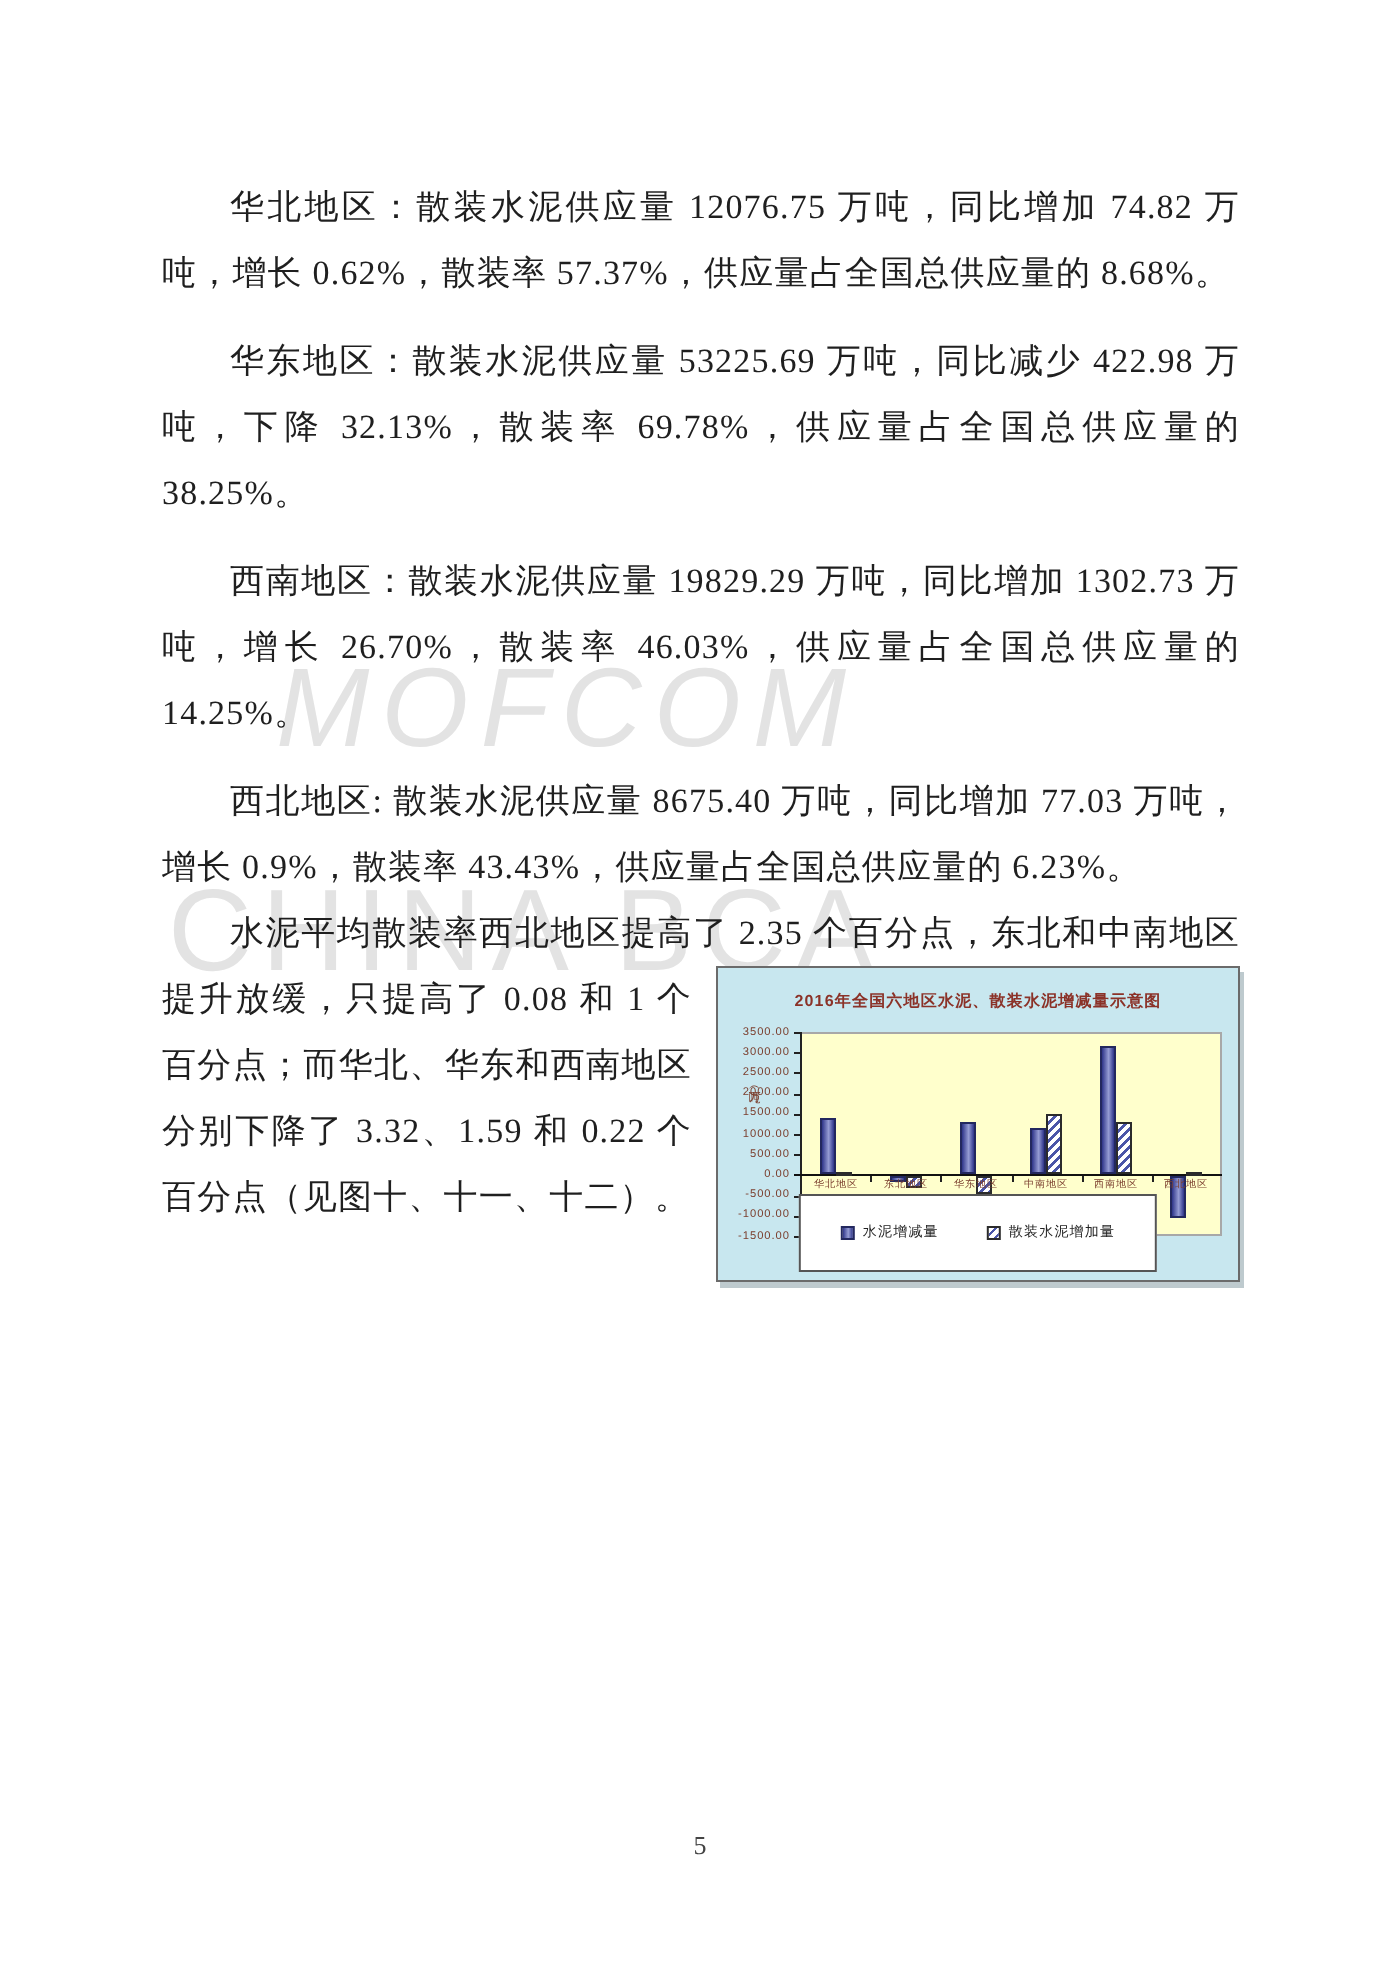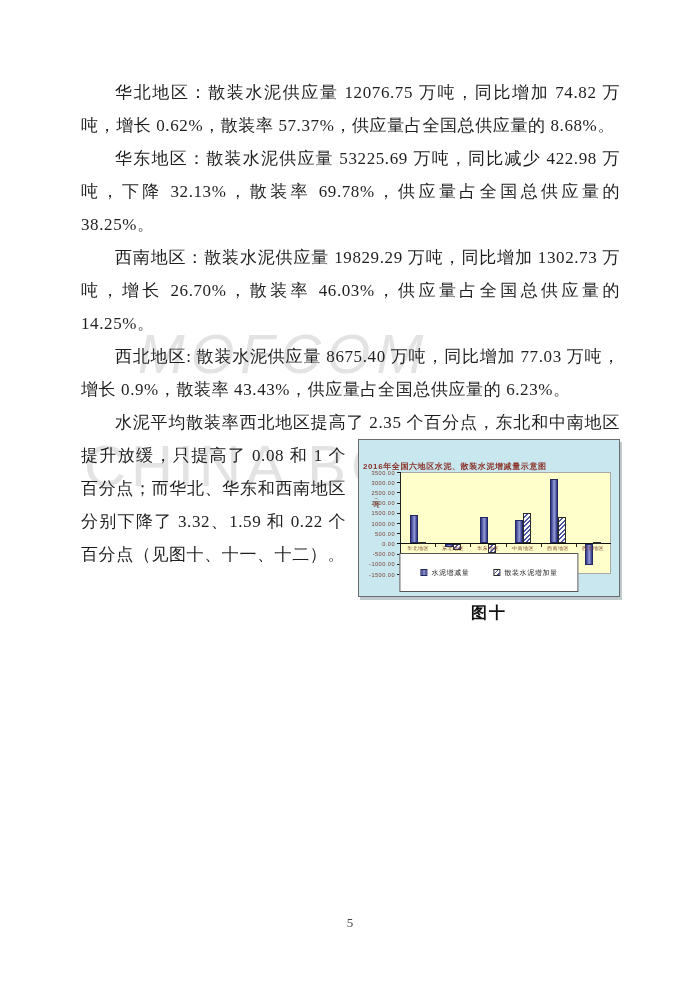--- a/index.html
+++ b/index.html
@@ -9,30 +9,30 @@
   .watermark div{position:absolute;color:#e3e3e3;
         font-family:"Liberation Sans","DejaVu Sans",sans-serif;
         white-space:nowrap;z-index:1;user-select:none;}
   .wm1{left:138px;top:321px;font-size:56px;letter-spacing:6px;font-style:italic;}
   .wm2{left:84px;top:432px;font-size:58px;letter-spacing:5px;}
   
   .content{position:absolute;left:81px;top:76px;width:539px;z-index:2;
         font-size:17px;line-height:33px;letter-spacing:0.6px;color:#1f1f1f;
         text-align:justify;}
   .para{margin:0;padding:0;}
-  .indent{text-indent:2em;}
+  .indent{text-indent:2em;margin-top:11px;}
   .para-with-figure{margin:0;text-indent:2em;}
   .fig-spacer{float:right;width:1px;height:33px;margin-right:-1px;}
   .figure-float{float:right;clear:right;width:274px;padding-left:12px;box-sizing:border-box;text-indent:0;}
   
   .chart-box{position:relative;width:262px;height:158px;background:#c8e7ef;
         border:1px solid #6b6b6b;box-sizing:border-box;
         box-shadow:2px 3px 0 rgba(125,150,158,0.5);
         font-family:"Liberation Sans","DejaVu Sans",sans-serif;}
-  .chart-title{position:absolute;top:10px;left:4px;right:4px;
+  .chart-title{position:absolute;top:0;left:4px;right:4px;text-align:center;
         font-size:8px;font-weight:bold;color:#8b3228;z-index:3;}
   .chart-ylabel{position:absolute;left:1px;top:56px;writing-mode:vertical-rl;
         font-size:7px;transform:scale(0.85);color:#7b3f2e;z-index:3;}
   .plot{position:absolute;left:41px;top:32px;width:211px;height:102px;
         background:#ffffcc;border:1px solid #a8a8a8;box-sizing:border-box;}
   .ytick-label{position:absolute;width:36px;text-align:right;font-size:7px;line-height:7px;
         transform:scale(0.8);transform-origin:right center;color:#7b3f2e;}
   .xcat-label{position:absolute;text-align:center;font-size:7px;line-height:7px;
         transform:scale(0.72);transform-origin:center top;color:#7b3f2e;white-space:nowrap;}
   .bar{position:absolute;box-sizing:border-box;}
@@ -123,20 +123,19 @@
             <div style="position: absolute; left: 146.5px; top: 104.4px; width: 1px; height: 3px; background: rgb(34, 34, 34);"></div>
             <div class="bar bar-solid" title="水泥增减量 西南地区: 3150" style="position: absolute; left: 191.25px; top: 39.14px; width: 8px; height: 64.26px;"></div>
             <div class="bar bar-hatch" title="散装水泥增加量 西南地区: 1302.73" style="position: absolute; left: 199.25px; top: 76.8243px; width: 8px; height: 26.5757px;"></div>
             <div class="xcat-label" style="position: absolute; left: 179.25px; width: 40px; top: 106.4px;">西南地区</div>
             <div style="position: absolute; left: 181.667px; top: 104.4px; width: 1px; height: 3px; background: rgb(34, 34, 34);"></div>
             <div class="bar bar-solid" title="水泥增减量 西北地区: -1000" style="position: absolute; left: 226.417px; top: 104.4px; width: 8px; height: 20.4px;"></div>
             <div class="bar bar-hatch" title="散装水泥增加量 西北地区: 77.03" style="position: absolute; left: 234.417px; top: 101.829px; width: 8px; height: 1.57141px;"></div>
             <div class="xcat-label" style="position: absolute; left: 214.417px; width: 40px; top: 106.4px;">西北地区</div>
             <div style="position: absolute; left: 216.833px; top: 104.4px; width: 1px; height: 3px; background: rgb(34, 34, 34);"></div>
           </div>
-        <div class="fig-caption">图十</div>
       </div>
       <span>水泥平均散装率西北地区提高了 2.35 个百分点，东北和中南地区提升放缓，只提高了 0.08 和 1 个百分点；而华北、华东和西南地区分别下降了 3.32、1.59 和 0.22 个百分点（见图十、十一、十二）。</span>
     </div>
   </div>
 
   <div class="page-number">5</div>
 </div>
 
 </body></html>

